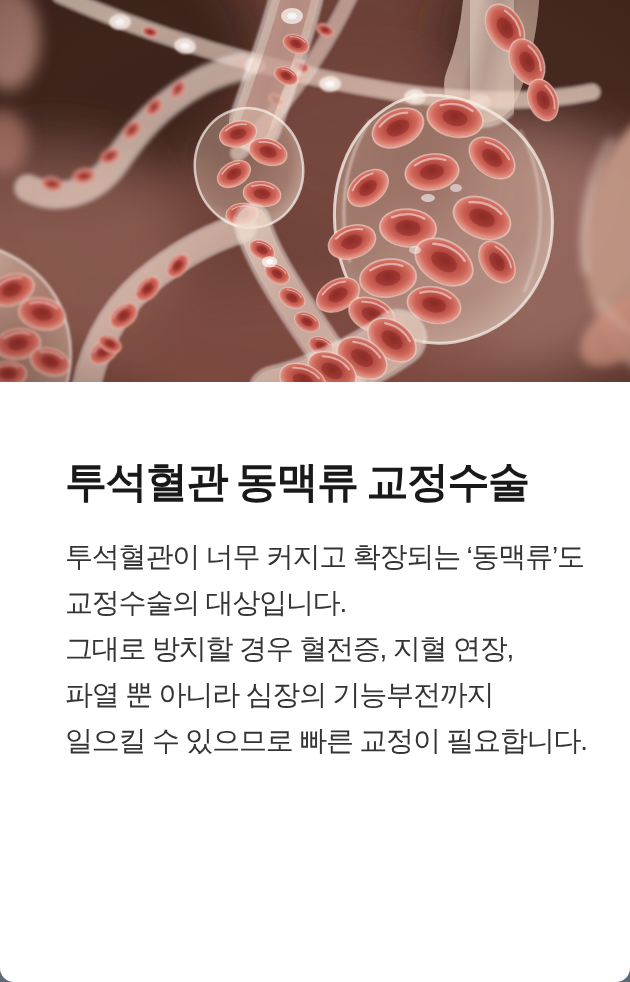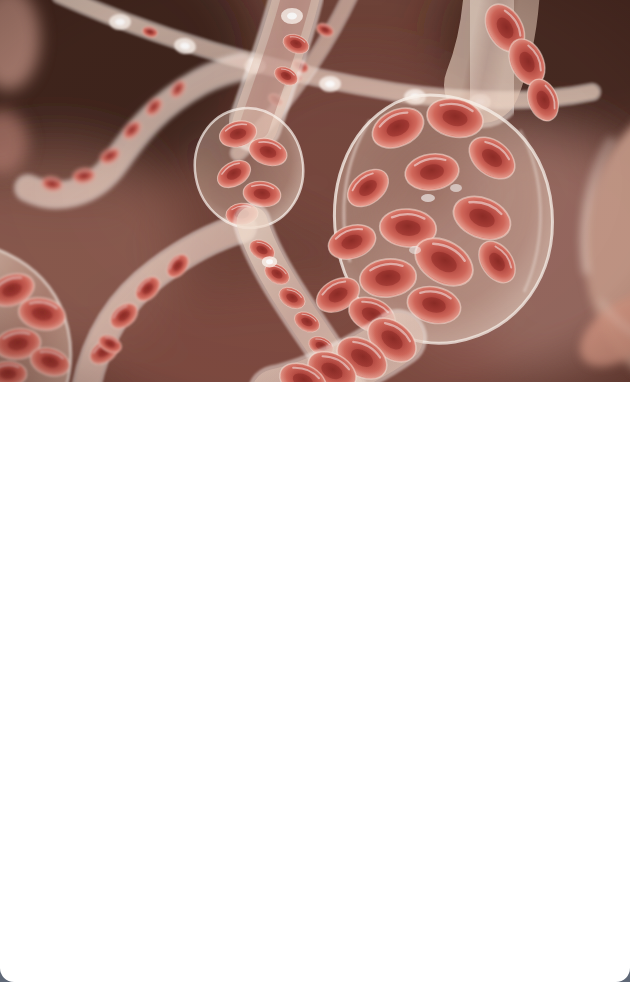--- a/index.html
+++ b/index.html
@@ -235,14 +235,24 @@
         <use href="#cell" transform="translate(392,340) rotate(38) scale(1.0)"></use>
         <use href="#cell" transform="translate(362,358) rotate(32) scale(1.0)"></use>
         <use href="#cell" transform="translate(332,371) rotate(28) scale(0.95)"></use>
         <use href="#cell" transform="translate(303,381) rotate(24) scale(0.9)"></use>
       </g>
 
       <rect x="0" y="0" width="630" height="382" fill="url(#vignette)"></rect>
     </svg>
   </div>
 
+  <div class="content">
+    <h1 class="title">투석혈관 동맥류 교정수술</h1>
+    <div class="body-text">
+      <div class="body-line">투석혈관이 너무 커지고 확장되는 ‘동맥류’도</div>
+      <div class="body-line">교정수술의 대상입니다.</div>
+      <div class="body-line">그대로 방치할 경우 혈전증, 지혈 연장,</div>
+      <div class="body-line">파열 뿐 아니라 심장의 기능부전까지</div>
+      <div class="body-line">일으킬 수 있으므로 빠른 교정이 필요합니다.</div>
+    </div>
+  </div>
 
 </div>
 
 </body></html>

